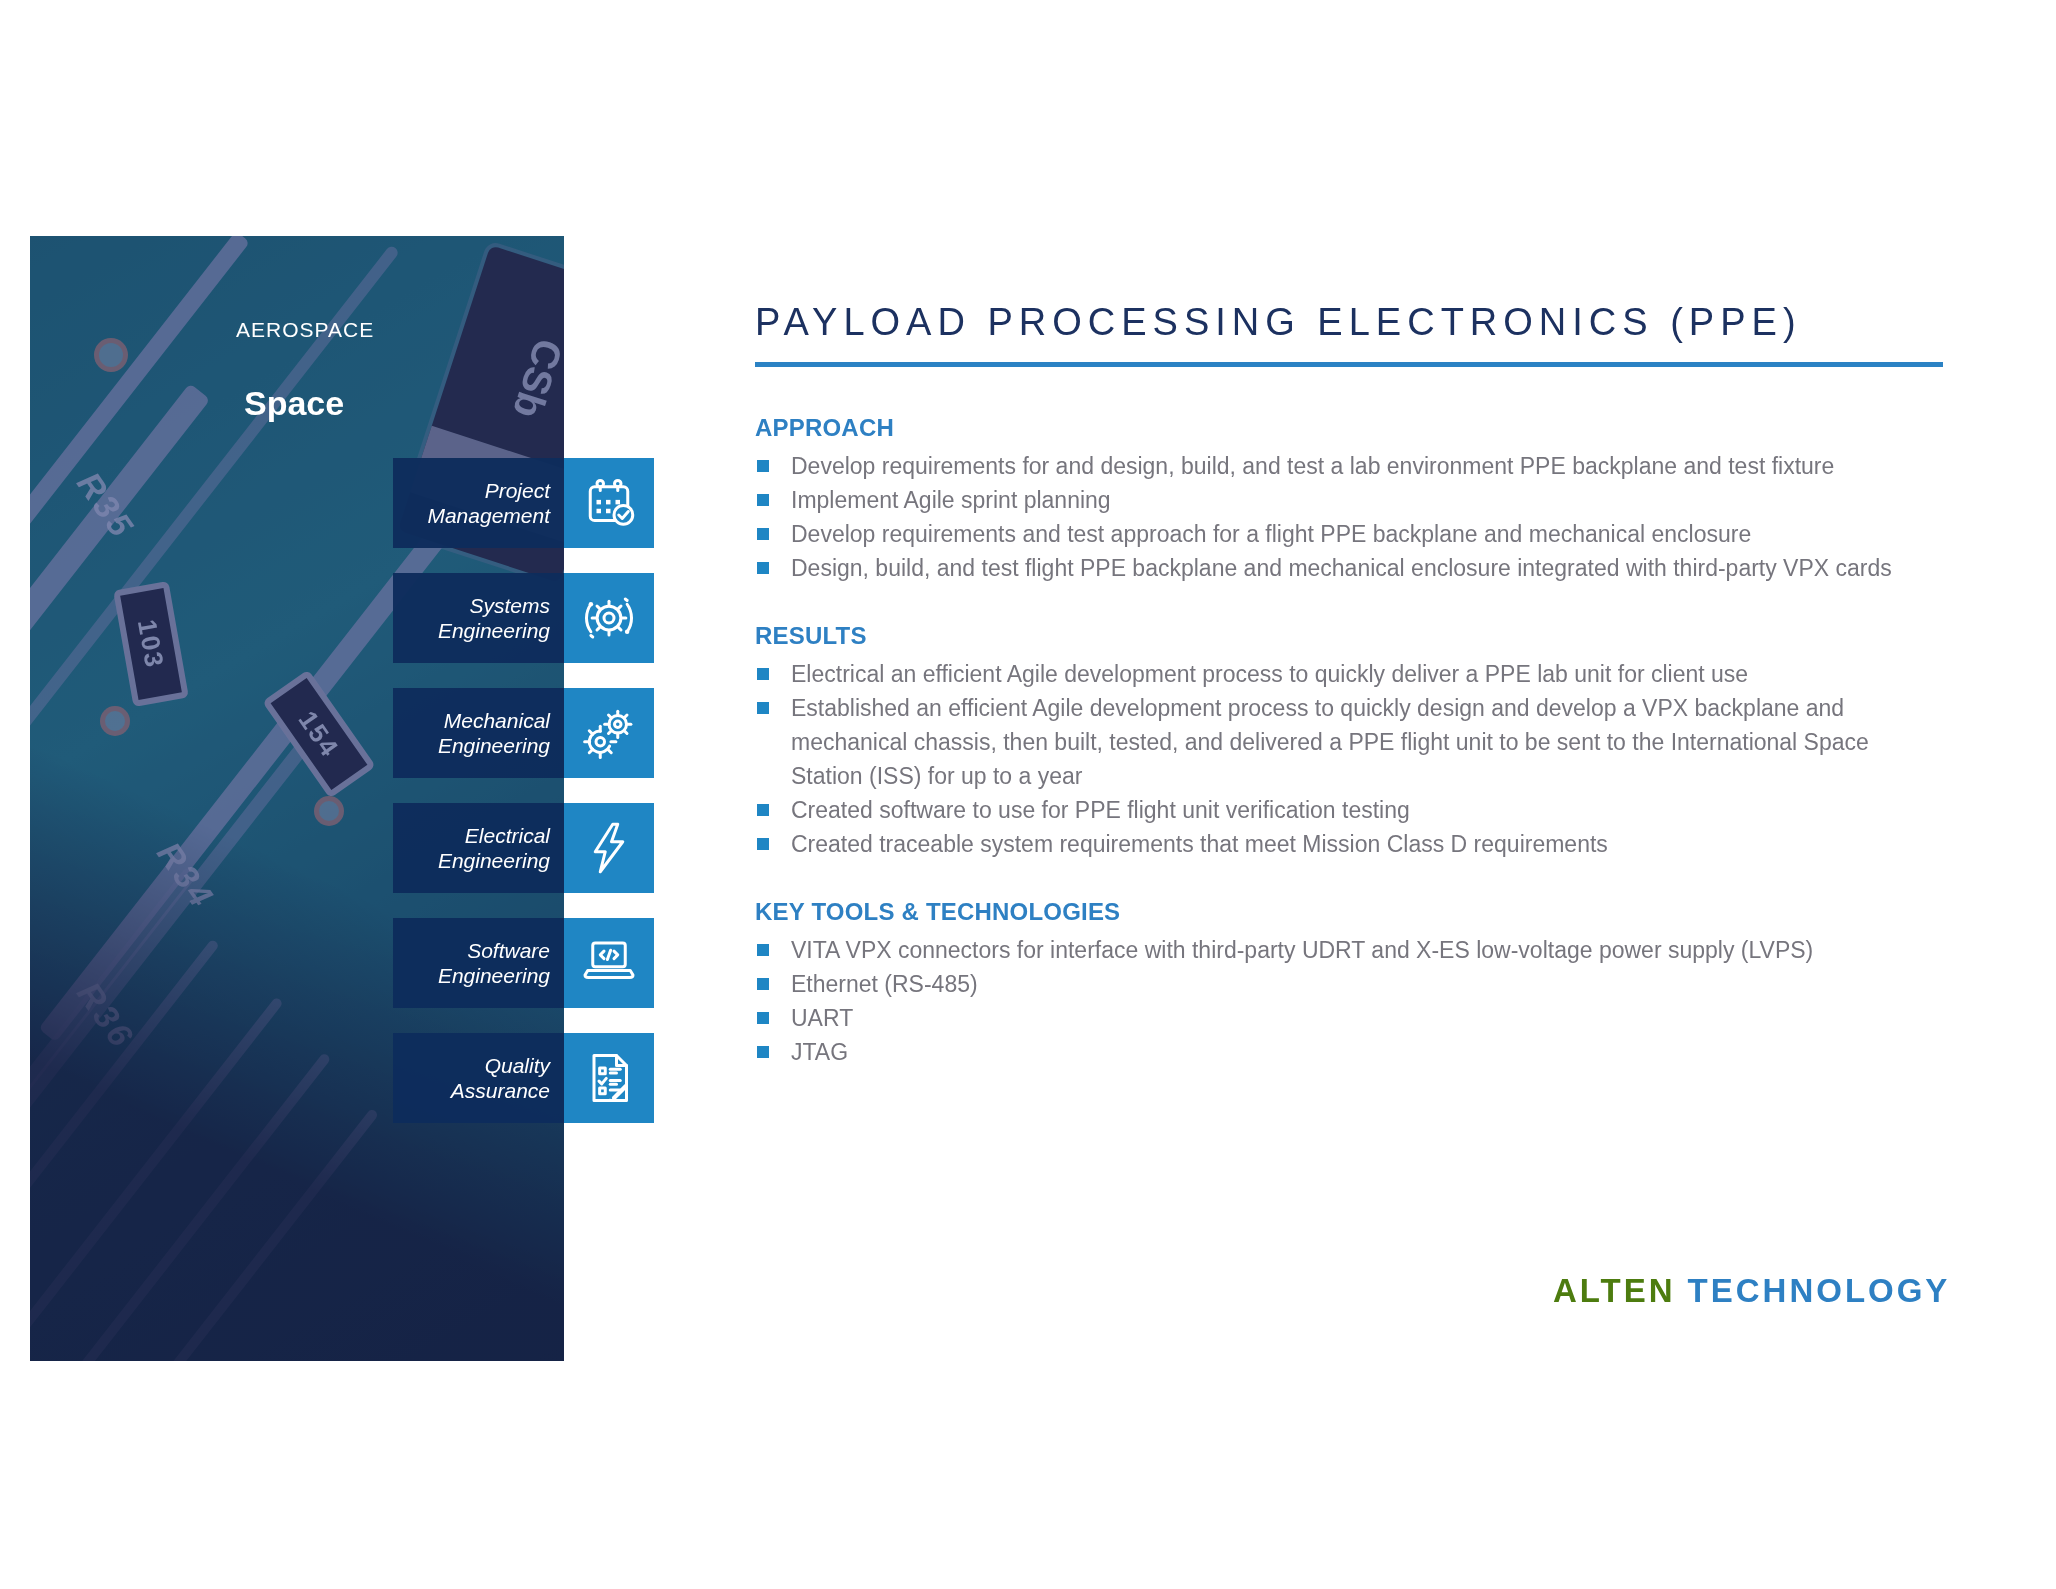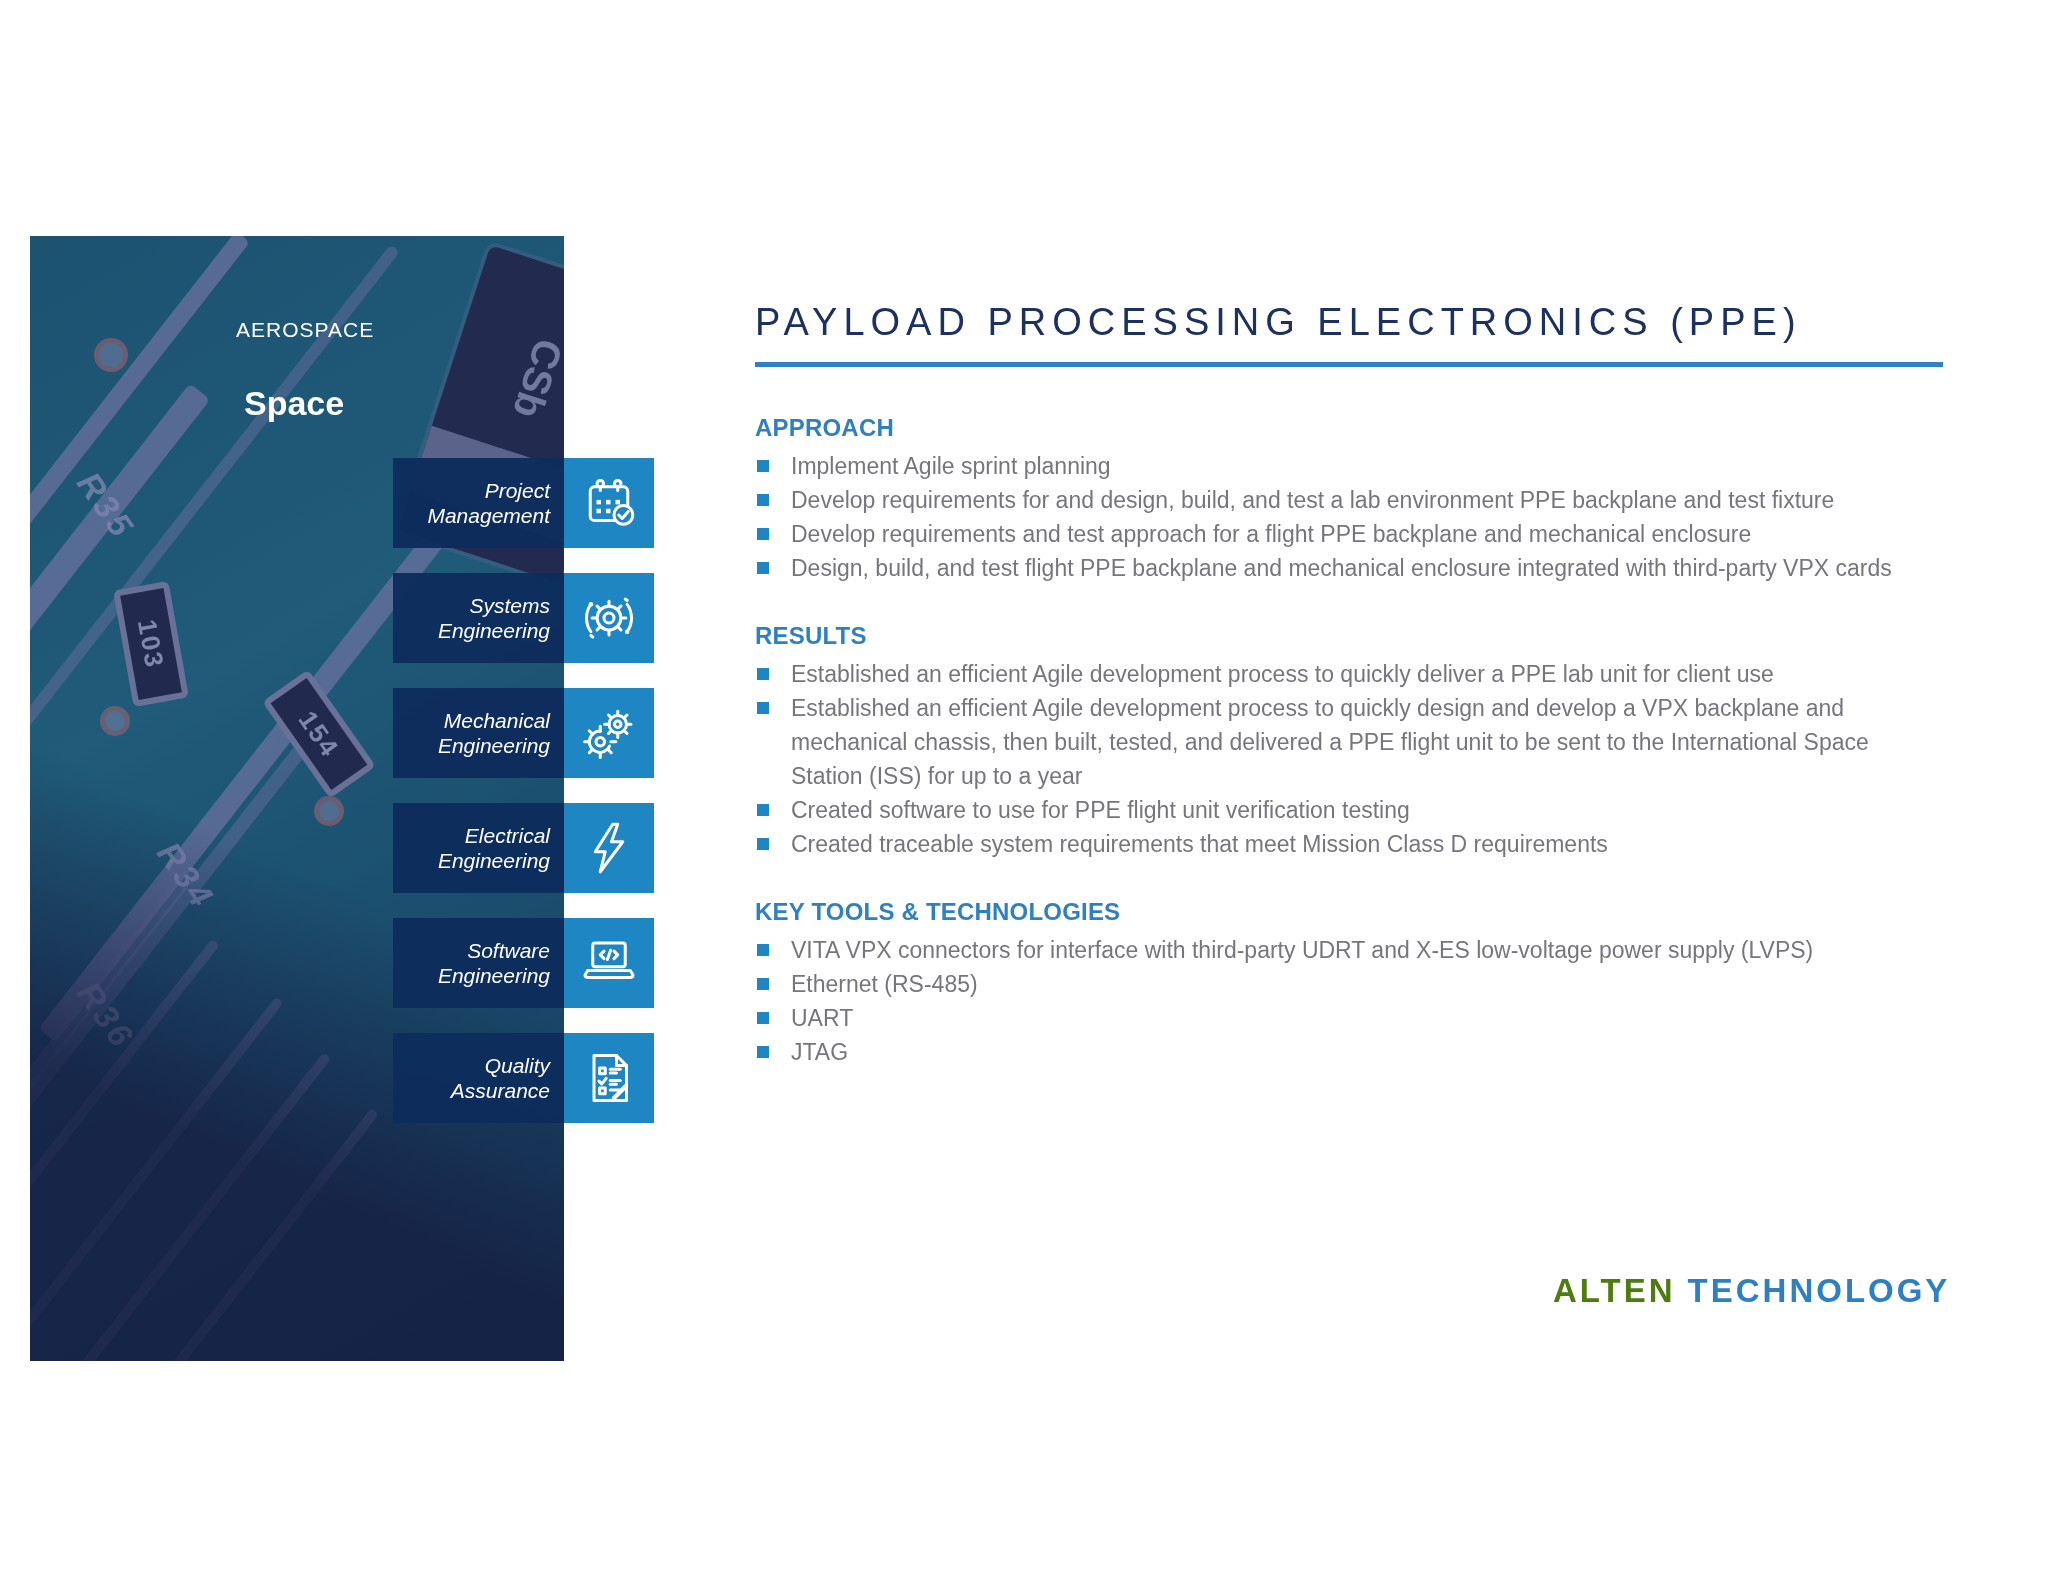--- a/index.html
+++ b/index.html
@@ -244,31 +244,31 @@
 
   <div class="main">
     <div class="title">
       <div>PAYLOAD PROCESSING ELECTRONICS (PPE)</div>
     </div>
     <div class="rule"></div>
 
     <div class="section first">
       <h2>APPROACH</h2>
       <ul class="bullets">
+        <li>Develop requirements for and design, build, and test a lab environment PPE backplane and test fixture</li>
         <li>Implement Agile sprint planning</li>
-        <li>Develop requirements for and design, build, and test a lab environment PPE backplane and test fixture</li>
         <li>Develop requirements and test approach for a flight PPE backplane and mechanical enclosure</li>
         <li>Design, build, and test flight PPE backplane and mechanical enclosure integrated with third-party VPX cards</li>
       </ul>
     </div>
 
     <div class="section">
       <h2>RESULTS</h2>
       <ul class="bullets">
-        <li>Established an efficient Agile development process to quickly deliver a PPE lab unit for client use</li>
+        <li>Electrical an efficient Agile development process to quickly deliver a PPE lab unit for client use</li>
         <li>Established an efficient Agile development process to quickly design and develop a VPX backplane and mechanical chassis, then built, tested, and delivered a PPE flight unit to be sent to the International Space Station (ISS) for up to a year</li>
         <li>Created software to use for PPE flight unit verification testing</li>
         <li>Created traceable system requirements that meet Mission Class D requirements</li>
       </ul>
     </div>
 
     <div class="section">
       <h2>KEY TOOLS &amp; TECHNOLOGIES</h2>
       <ul class="bullets">
         <li>VITA VPX connectors for interface with third-party UDRT and X-ES low-voltage power supply (LVPS)</li>

